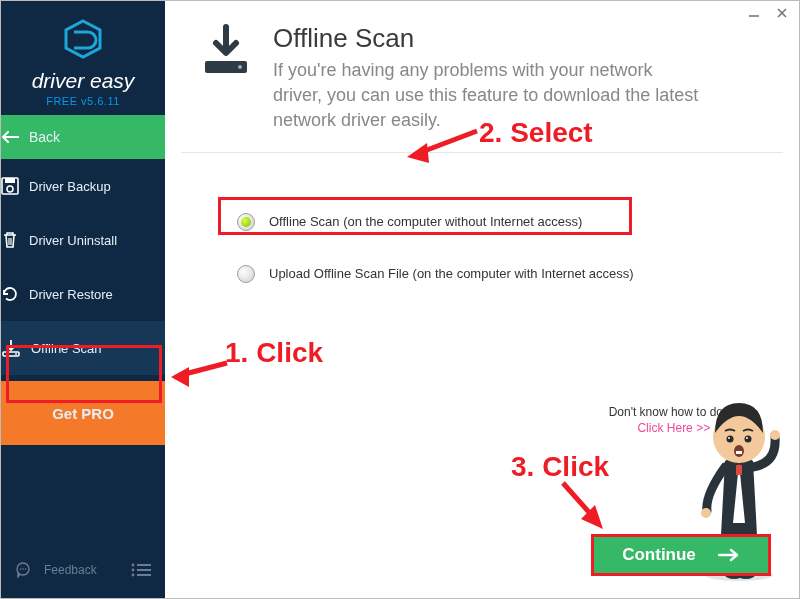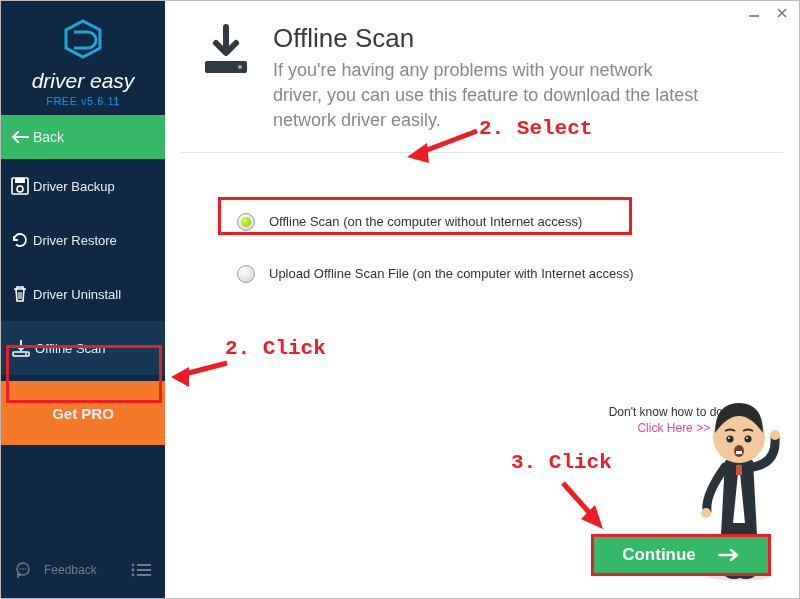--- a/index.html
+++ b/index.html
@@ -25,22 +25,22 @@
   .logo-area {
     padding: 18px 0 8px;
     text-align: center;
   }
   .brand { font-size: 21px; font-style: italic; margin-top: 6px; }
   .brand-ver { font-size: 11px; color: #039be5; margin-top: 2px; letter-spacing: .5px; }
 
   .side-item {
     display: flex;
     align-items: center;
-    gap: 4px;
-    padding: 0 10px;
+    gap: 10px;
+    padding: 0 0;
     height: 54px;
     font-size: 13px;
     color: #e8eef5;
     cursor: pointer;
     position: relative;
   }
   .side-item.back {
     background: #35b966;
     height: 44px;
     font-size: 14px;
@@ -153,23 +153,23 @@
     gap: 22px;
     font-size: 17px; font-weight: bold;
     border: 3px solid #ee1c25;
     cursor: pointer;
   }
 
   
   .annot {
     position: absolute;
     color: #ee1c25;
-    font-family: Liberation Mono, monospace;
+    font-family: Liberation Sans, sans-serif;
     font-weight: bold;
-    font-size: 21px;
+    font-size: 28px;
     pointer-events: none;
   }
   .arrow { position: absolute; pointer-events: none; }
 
   
   .character {
     position: absolute;
     right: 16px; top: 230px;
     width: 88px; height: 200px;
   }
@@ -200,32 +200,32 @@
       <svg width="18" height="18" viewBox="0 0 18 18">
         <rect x="1" y="1" width="16" height="16" rx="1" fill="none" stroke="#fff" stroke-width="1.6"></rect>
         <rect x="4" y="1" width="10" height="5" fill="#fff"></rect>
         <circle cx="9" cy="12" r="3" fill="none" stroke="#fff" stroke-width="1.6"></circle>
       </svg>
       <span>Driver Backup</span>
     </div>
 
     <div class="side-item">
       <svg width="18" height="18" viewBox="0 0 18 18">
+        <path d="M3 4 h12 M6 4 v-2 h6 v2 M5 4 l1 12 h6 l1 -12" fill="none" stroke="#fff" stroke-width="1.6"></path>
+        <path d="M8 7 v7 M10 7 v7" stroke="#fff" stroke-width="1.2"></path>
+      </svg>
+      <span>Driver Uninstall</span>
+    </div>
+
+    <div class="side-item">
+      <svg width="18" height="18" viewBox="0 0 18 18">
         <path d="M3 9 a6 6 0 1 1 2 4.5" fill="none" stroke="#fff" stroke-width="1.8"></path>
         <path d="M3 5 v4 h4" fill="none" stroke="#fff" stroke-width="1.8"></path>
       </svg>
       <span>Driver Restore</span>
-    </div>
-
-    <div class="side-item">
-      <svg width="18" height="18" viewBox="0 0 18 18">
-        <path d="M3 4 h12 M6 4 v-2 h6 v2 M5 4 l1 12 h6 l1 -12" fill="none" stroke="#fff" stroke-width="1.6"></path>
-        <path d="M8 7 v7 M10 7 v7" stroke="#fff" stroke-width="1.2"></path>
-      </svg>
-      <span>Driver Uninstall</span>
     </div>
 
     <div class="side-item selected">
       <svg width="20" height="18" viewBox="0 0 20 18">
         <path d="M10 1 v9 M6 7 l4 4 l4 -4" stroke="#fff" stroke-width="1.8" fill="none"></path>
         <rect x="2" y="13" width="16" height="4" rx="1" fill="none" stroke="#fff" stroke-width="1.6"></rect>
         <circle cx="15" cy="15" r="0.9" fill="#fff"></circle>
       </svg>
       <span>Offline Scan</span>
     </div>
@@ -333,21 +333,21 @@
         <span>Continue</span>
         <svg width="22" height="14" viewBox="0 0 22 14">
           <path d="M1 7 H18 M13 2 L19 7 L13 12" stroke="#fff" stroke-width="2.4" fill="none" stroke-linecap="round" stroke-linejoin="round"></path>
         </svg>
       </div>
     </div>
   </main>
 
   <div class="red-box1"></div>
 
-  <div class="annot" style="left:224px; top:336px">2. Click</div>
+  <div class="annot" style="left:224px; top:336px">1. Click</div>
   <svg class="arrow" style="left:168px; top:356px" width="60" height="34" viewBox="0 0 60 34">
     <path d="M58 6 L12 18" stroke="#ee1c25" stroke-width="5"></path>
     <polygon points="2,20 20,10 20,30" fill="#ee1c25"></polygon>
   </svg>
 
   <div class="annot" style="left:478px; top:116px">2. Select</div>
   <svg class="arrow" style="left:400px; top:122px" width="80" height="40" viewBox="0 0 80 40">
     <path d="M76 8 L18 30" stroke="#ee1c25" stroke-width="5"></path>
     <polygon points="6,34 26,20 28,40" fill="#ee1c25"></polygon>
   </svg>

